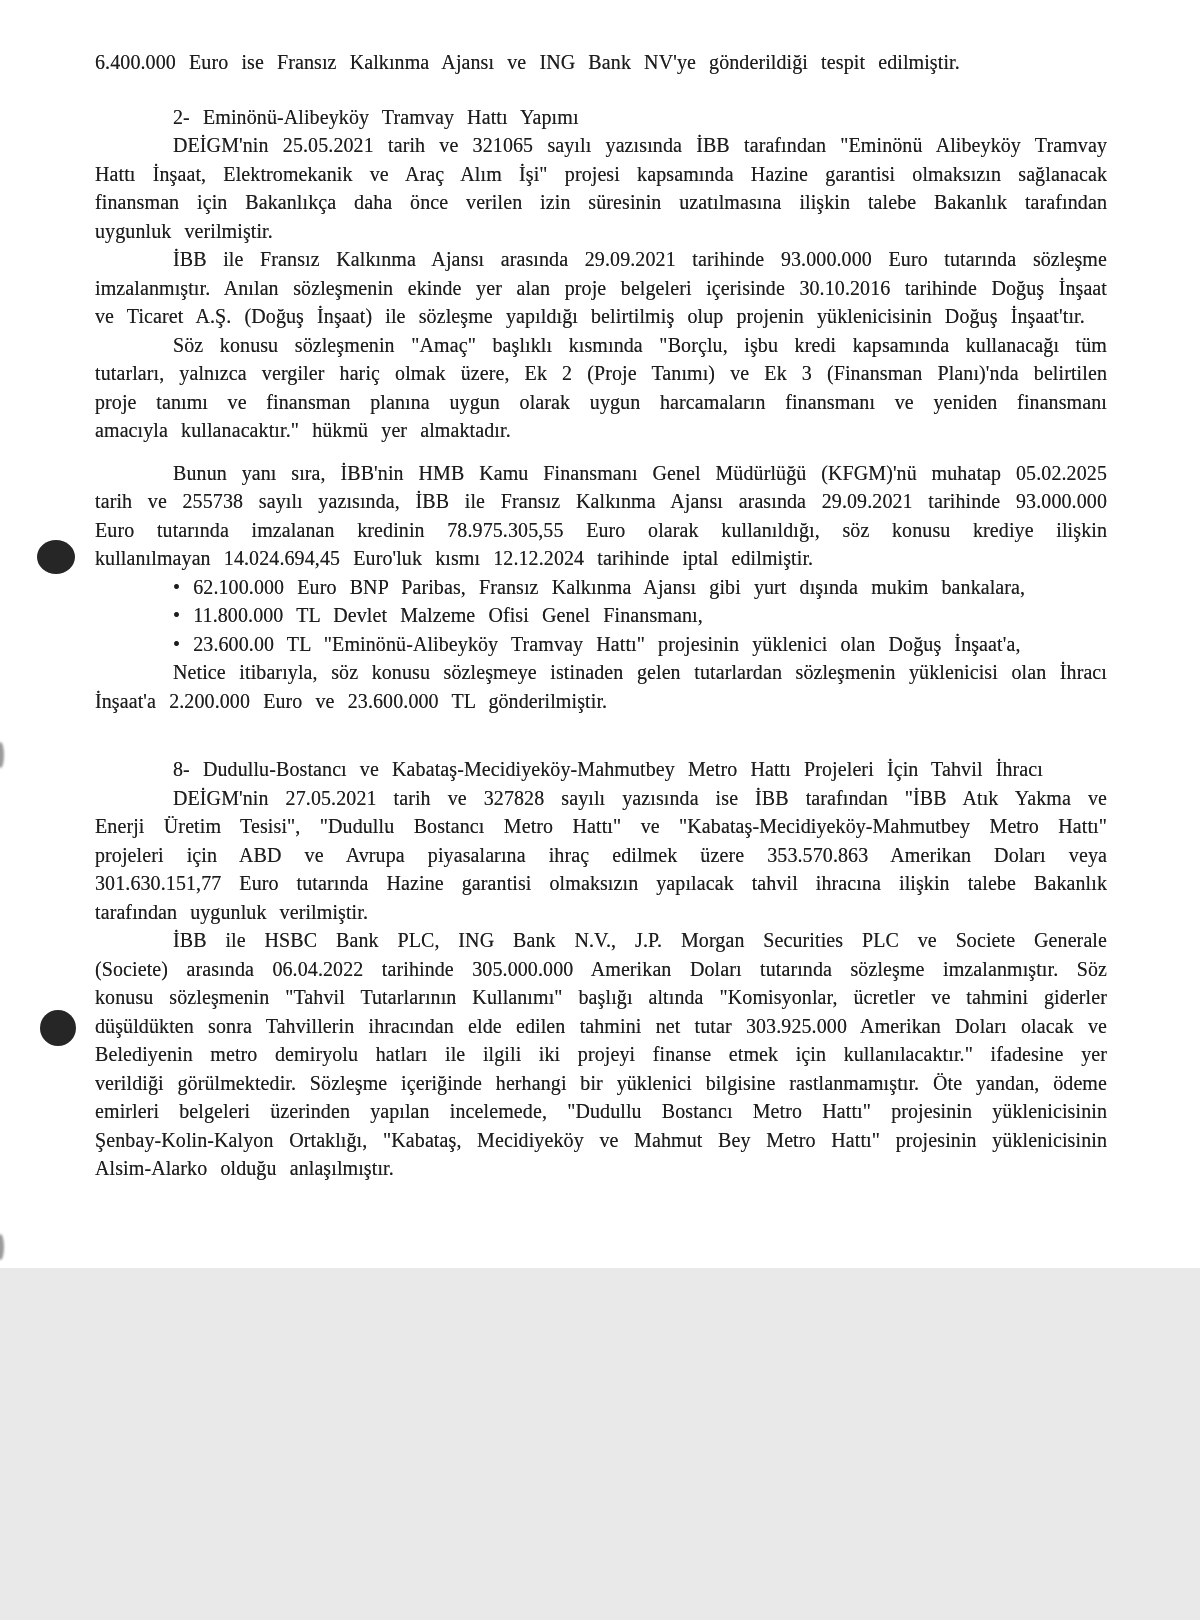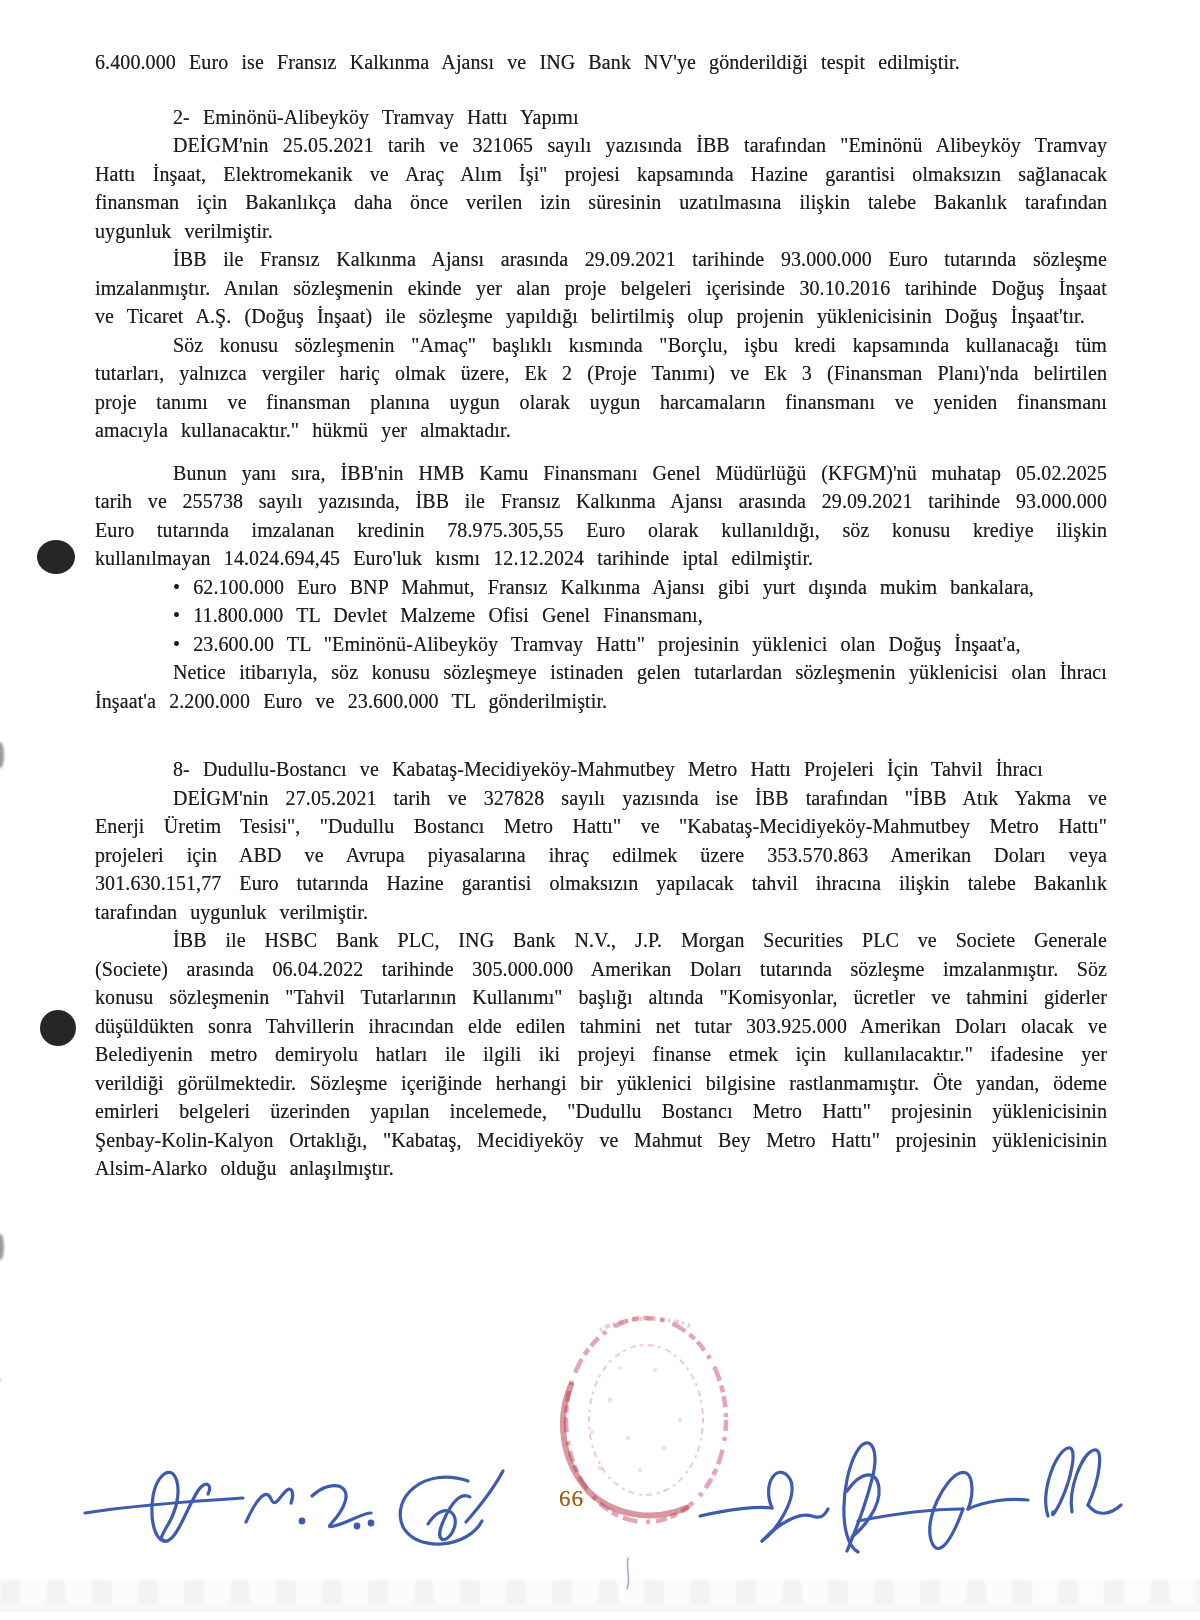--- a/index.html
+++ b/index.html
@@ -1,18 +1,18 @@
 <!DOCTYPE html>
 <html><head>
 <meta charset="utf-8">
 <style>
   html,body{margin:0;padding:0;background:#e9e9e9;}
   .page{
     position:relative;
-    width:1200px;height:1620px;
+    width:1200px;height:1268px;
     background:#ffffff;
     overflow:hidden;
     font-family:"Liberation Serif","DejaVu Serif",serif;
   }
   .text-body{
     position:absolute;
     left:95px;top:48px;width:1012px;
     font-size:20px;
     line-height:28.5px;
     color:#1d1d1d;
@@ -76,21 +76,21 @@
   <div class="edge-mark em-1"></div>
   <div class="edge-mark em-2"></div>
 
   <div class="text-body">
       <p class="p-noindent">6.400.000 Euro ise Fransız Kalkınma Ajansı ve ING Bank NV'ye gönderildiği tespit edilmiştir.</p>
       <p class="heading gap-md">2- Eminönü-Alibeyköy Tramvay Hattı Yapımı</p>
       <p class="p">DEİGM'nin 25.05.2021 tarih ve 321065 sayılı yazısında İBB tarafından "Eminönü Alibeyköy Tramvay Hattı İnşaat, Elektromekanik ve Araç Alım İşi" projesi kapsamında Hazine garantisi olmaksızın sağlanacak finansman için Bakanlıkça daha önce verilen izin süresinin uzatılmasına ilişkin talebe Bakanlık tarafından uygunluk verilmiştir.</p>
       <p class="p">İBB ile Fransız Kalkınma Ajansı arasında 29.09.2021 tarihinde 93.000.000 Euro tutarında sözleşme imzalanmıştır. Anılan sözleşmenin ekinde yer alan proje belgeleri içerisinde 30.10.2016 tarihinde Doğuş İnşaat ve Ticaret A.Ş. (Doğuş İnşaat) ile sözleşme yapıldığı belirtilmiş olup projenin yüklenicisinin Doğuş İnşaat'tır.</p>
       <p class="p">Söz konusu sözleşmenin "Amaç" başlıklı kısmında "Borçlu, işbu kredi kapsamında kullanacağı tüm tutarları, yalnızca vergiler hariç olmak üzere, Ek 2 (Proje Tanımı) ve Ek 3 (Finansman Planı)'nda belirtilen proje tanımı ve finansman planına uygun olarak uygun harcamaların finansmanı ve yeniden finansmanı amacıyla kullanacaktır." hükmü yer almaktadır.</p>
       <p class="p gap-sm">Bunun yanı sıra, İBB'nin HMB Kamu Finansmanı Genel Müdürlüğü (KFGM)'nü muhatap 05.02.2025 tarih ve 255738 sayılı yazısında, İBB ile Fransız Kalkınma Ajansı arasında 29.09.2021 tarihinde 93.000.000 Euro tutarında imzalanan kredinin 78.975.305,55 Euro olarak kullanıldığı, söz konusu krediye ilişkin kullanılmayan 14.024.694,45 Euro'luk kısmı 12.12.2024 tarihinde iptal edilmiştir.</p>
-      <p class="bullet">• 62.100.000 Euro BNP Mahmut, Fransız Kalkınma Ajansı gibi yurt dışında mukim bankalara,</p>
+      <p class="bullet">• 62.100.000 Euro BNP Paribas, Fransız Kalkınma Ajansı gibi yurt dışında mukim bankalara,</p>
       <p class="bullet">• 11.800.000 TL Devlet Malzeme Ofisi Genel Finansmanı,</p>
       <p class="bullet">• 23.600.00 TL "Eminönü-Alibeyköy Tramvay Hattı" projesinin yüklenici olan Doğuş İnşaat'a,</p>
       <p class="p">Netice itibarıyla, söz konusu sözleşmeye istinaden gelen tutarlardan sözleşmenin yüklenicisi olan İhracı İnşaat'a 2.200.000 Euro ve 23.600.000 TL gönderilmiştir.</p>
       <p class="heading gap-lg">8- Dudullu-Bostancı ve Kabataş-Mecidiyeköy-Mahmutbey Metro Hattı Projeleri İçin Tahvil İhracı</p>
       <p class="p">DEİGM'nin 27.05.2021 tarih ve 327828 sayılı yazısında ise İBB tarafından "İBB Atık Yakma ve Enerji Üretim Tesisi", "Dudullu Bostancı Metro Hattı" ve "Kabataş-Mecidiyeköy-Mahmutbey Metro Hattı" projeleri için ABD ve Avrupa piyasalarına ihraç edilmek üzere 353.570.863 Amerikan Doları veya 301.630.151,77 Euro tutarında Hazine garantisi olmaksızın yapılacak tahvil ihracına ilişkin talebe Bakanlık tarafından uygunluk verilmiştir.</p>
       <p class="p">İBB ile HSBC Bank PLC, ING Bank N.V., J.P. Morgan Securities PLC ve Societe Generale (Societe) arasında 06.04.2022 tarihinde 305.000.000 Amerikan Doları tutarında sözleşme imzalanmıştır. Söz konusu sözleşmenin "Tahvil Tutarlarının Kullanımı" başlığı altında "Komisyonlar, ücretler ve tahmini giderler düşüldükten sonra Tahvillerin ihracından elde edilen tahmini net tutar 303.925.000 Amerikan Doları olacak ve Belediyenin metro demiryolu hatları ile ilgili iki projeyi finanse etmek için kullanılacaktır." ifadesine yer verildiği görülmektedir. Sözleşme içeriğinde herhangi bir yüklenici bilgisine rastlanmamıştır. Öte yandan, ödeme emirleri belgeleri üzerinden yapılan incelemede, "Dudullu Bostancı Metro Hattı" projesinin yüklenicisinin Şenbay-Kolin-Kalyon Ortaklığı, "Kabataş, Mecidiyeköy ve Mahmut Bey Metro Hattı" projesinin yüklenicisinin Alsim-Alarko olduğu anlaşılmıştır.</p>
     </div>
 
   <div class="page-number">66</div>
 

